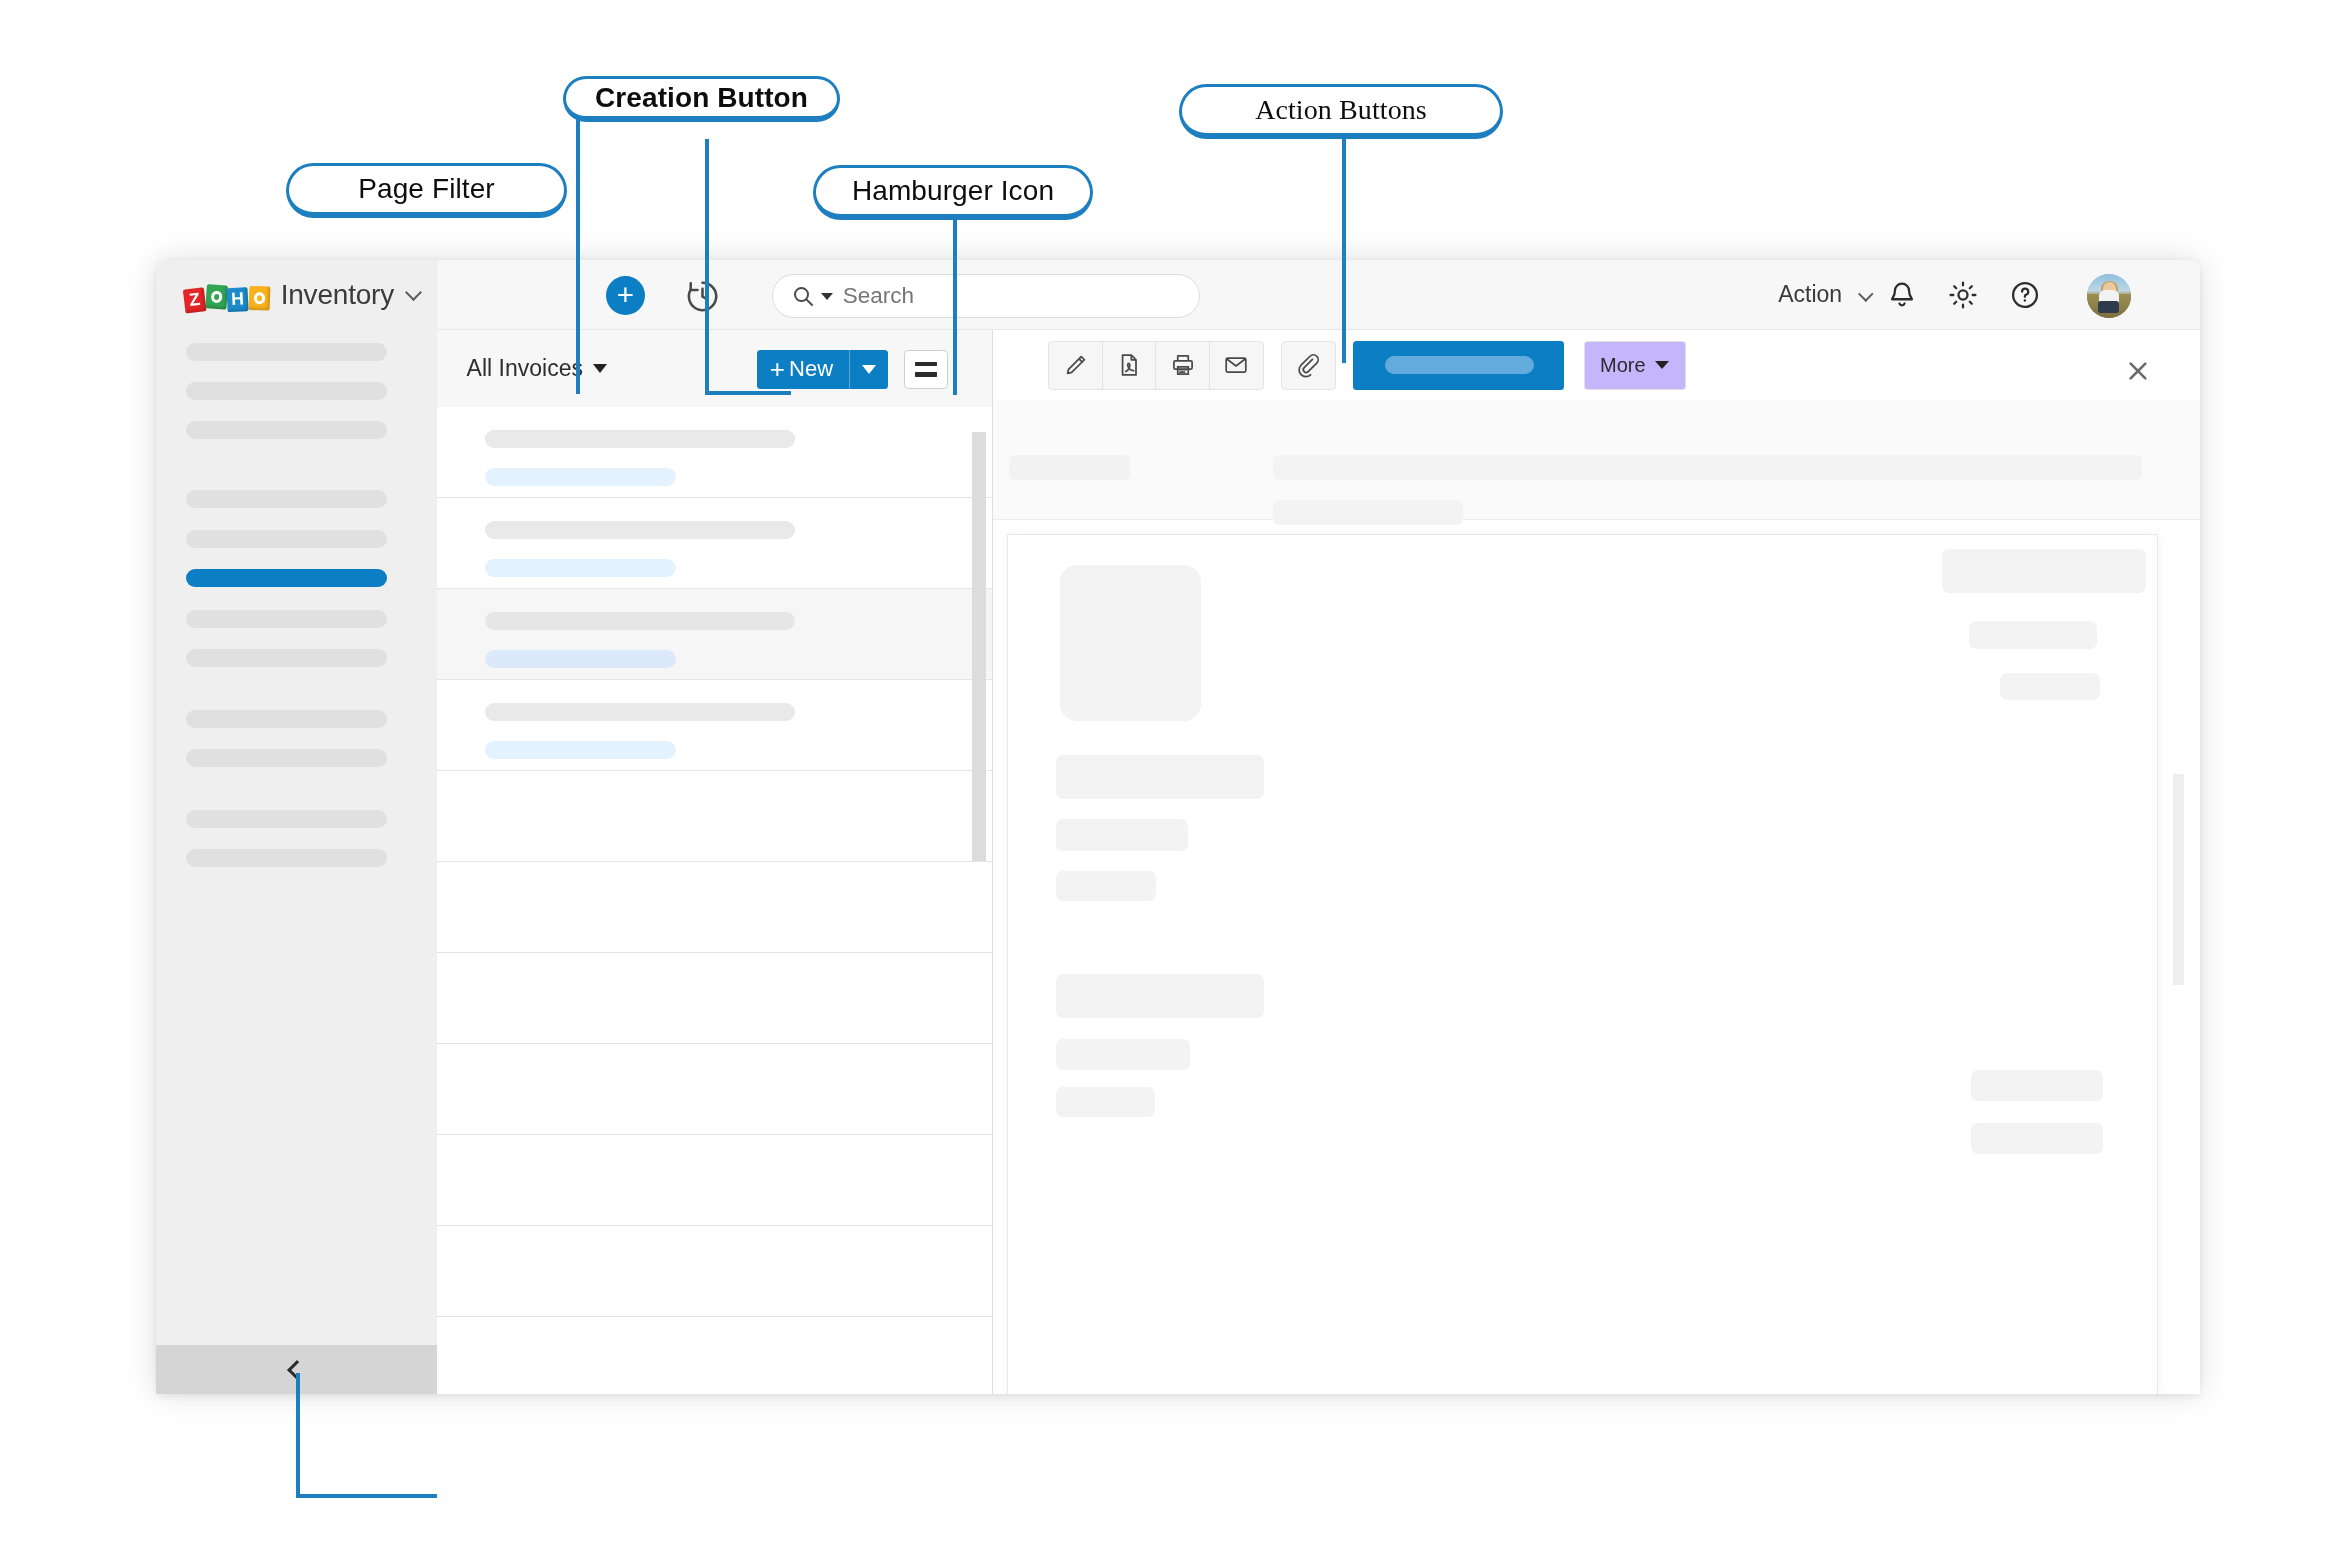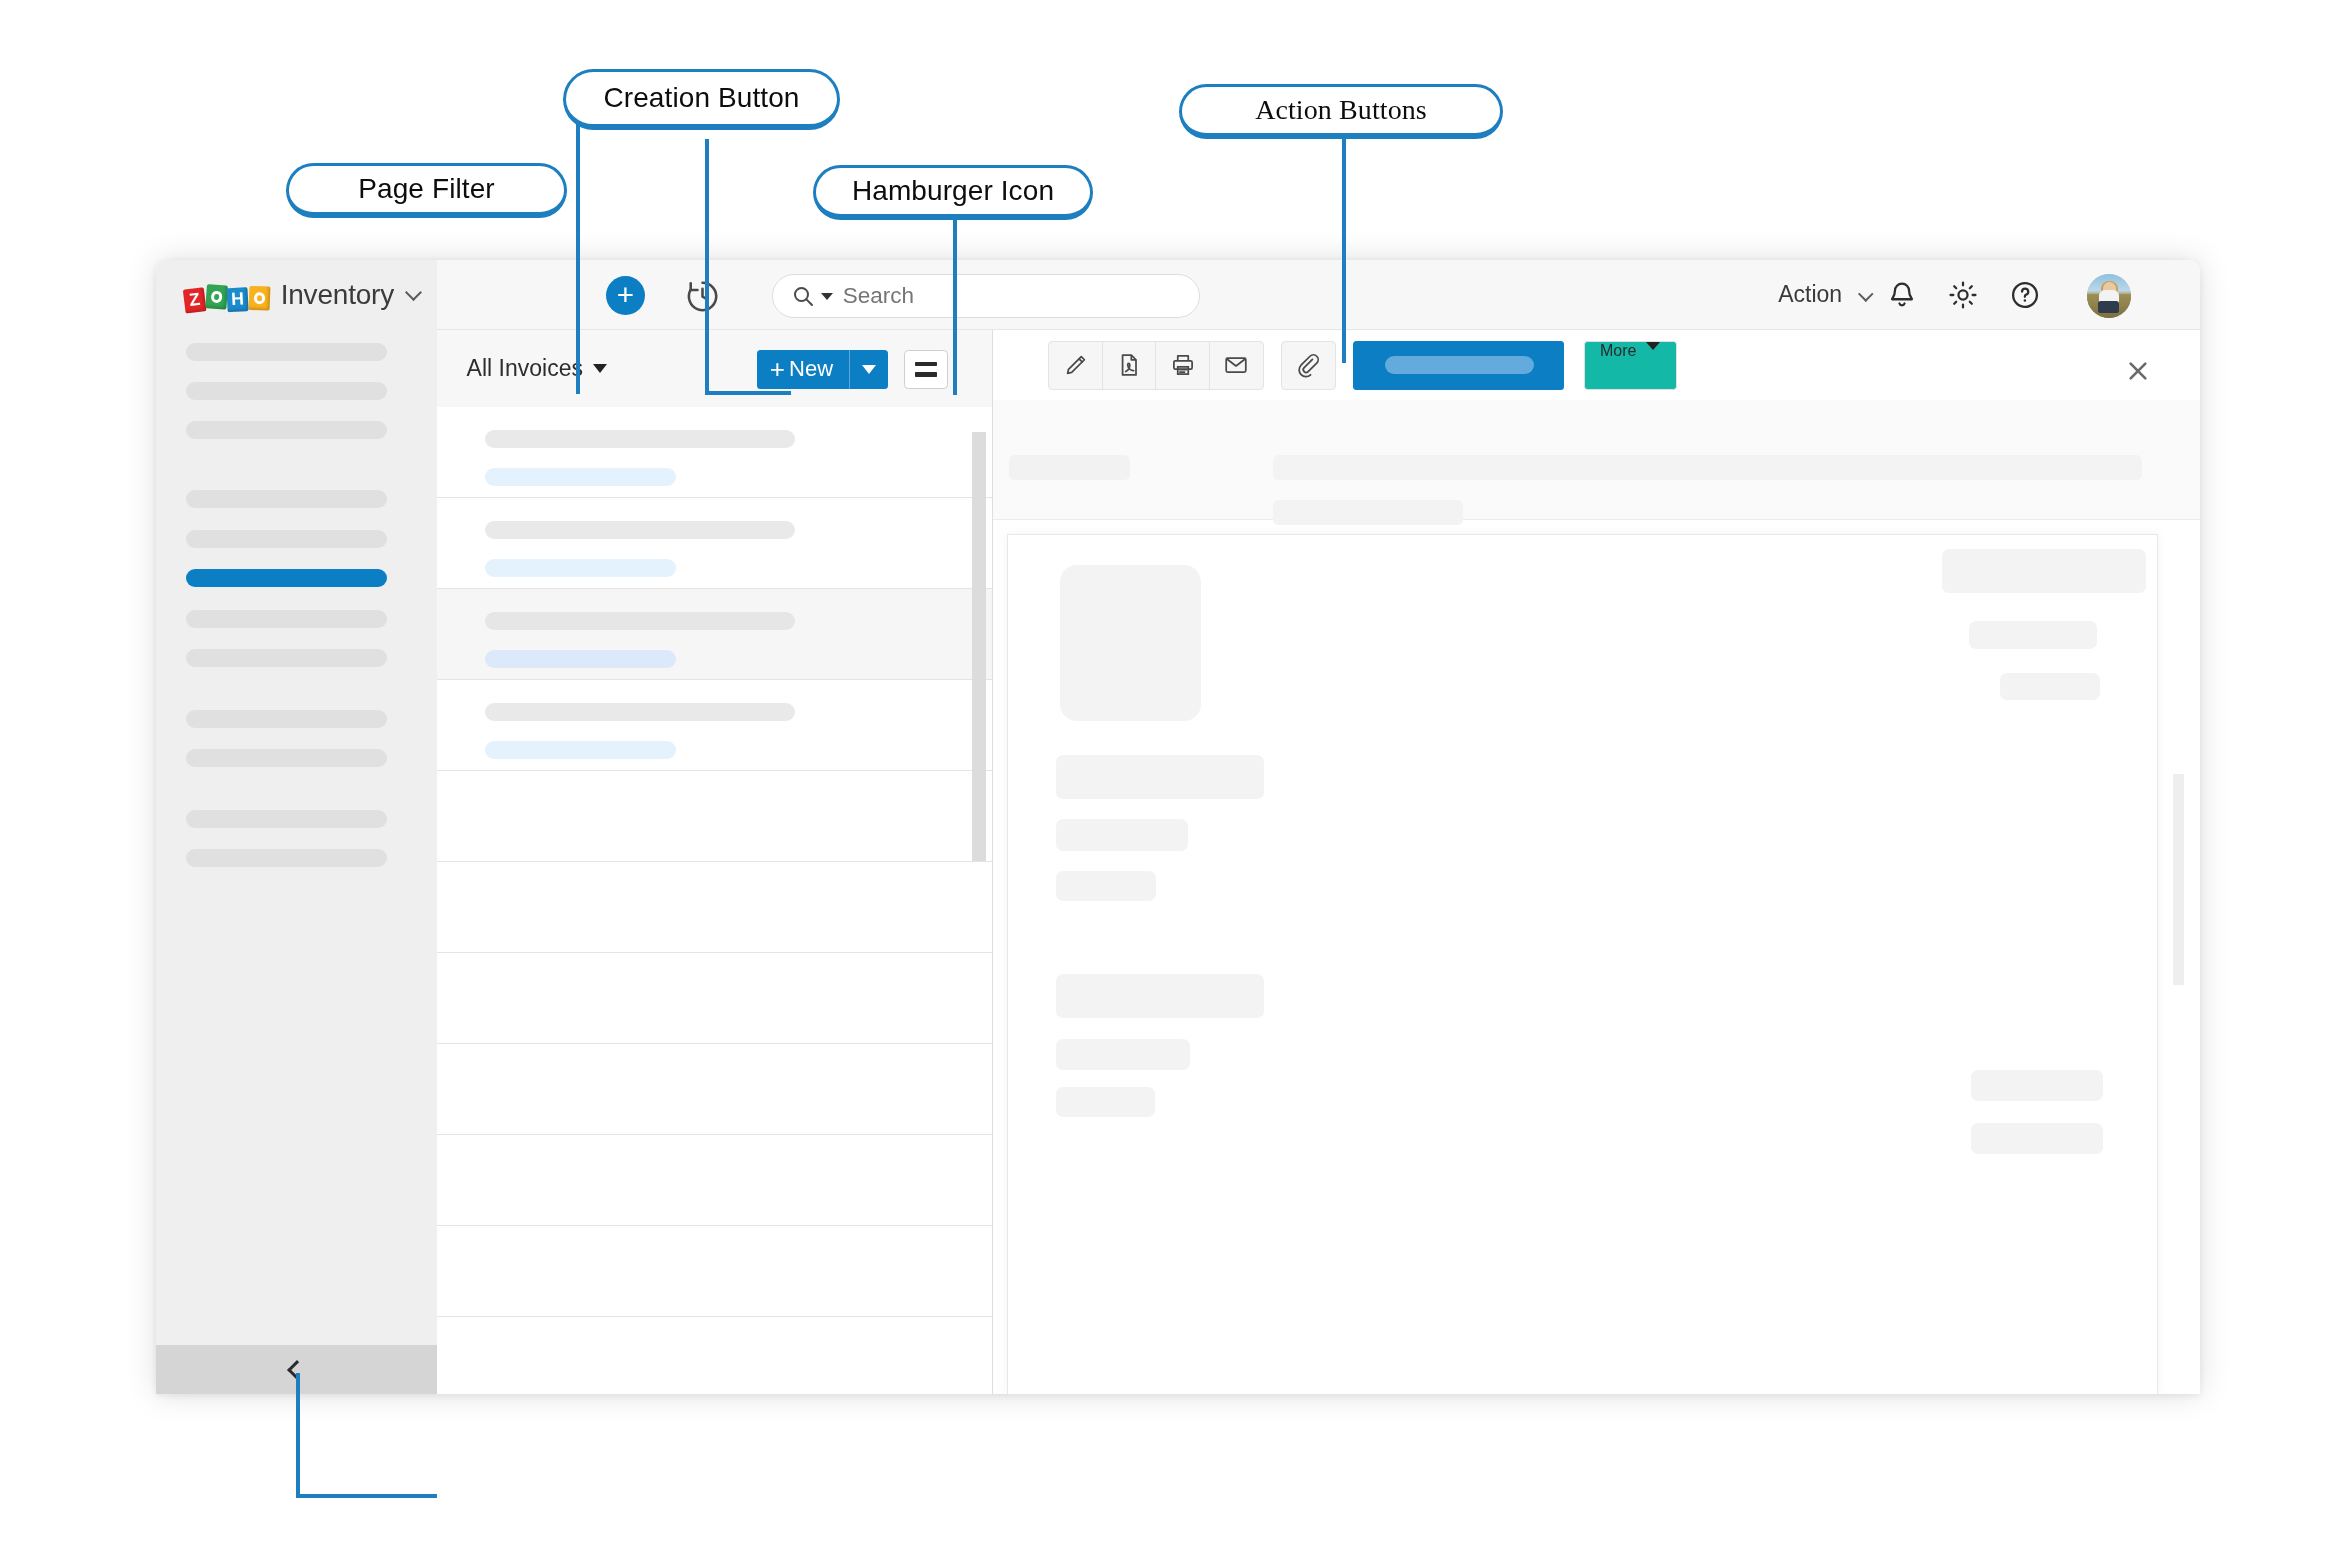--- a/index.html
+++ b/index.html
@@ -146,23 +146,23 @@
   #actiongroup { display:flex; align-items:center; margin-left:55px; }
   .abtn { width:55px; height:49px; border:1.4px solid #e3e3e3; background:#f6f6f6;
           display:flex; align-items:center; justify-content:center; margin-left:-1.4px; }
   .abtn:first-child { border-radius:4.2px 0 0 4.2px; margin-left:0; }
   .abtn.last-of-grp { border-radius:0 4.2px 4.2px 0; }
   .abtn.solo { border-radius:4.2px; margin-left:17px; }
   #primarybtn { margin-left:17px; width:211px; height:49px; background:#0b7ec4;
           border-radius:3.5px; display:flex; align-items:center; }
   #primarybtn .ghost { margin-left:32px; width:149px; height:18.3px; border-radius:9.1px;
           background:#63aadd; }
-  #morebtn { margin-left:19.7px; height:49px; border:1.4px solid #e0e0e0; background:#14b8a6;
-          border-radius:3.5px; display:flex; padding:0 15.5px;
-          font-size:16px; color:#2b2b2b; }
+  #morebtn { margin-left:19.7px; height:49px; border:1.4px solid #e0e0e0; background:#c4b5fd;
+          border-radius:3.5px; display:flex; align-items:center; padding:0 15.5px;
+          font-size:20px; color:#2b2b2b; }
   #morebtn .caret-sm { width:0;height:0;border-left:7px solid transparent;
           border-right:7px solid transparent;border-top:8.4px solid #222; margin-left:9.9px;}
   #closebtn { position:absolute; right:41px; top:19.7px; width:42px; height:42px;
           display:flex; align-items:center; justify-content:center; }
 
   #dheader { position:absolute; left:0; top:70px; width:100%; height:120px;
           background:#fafafa; border-bottom:0.7px solid #ececec; }
   #dheader .s1 { position:absolute; left:15.5px; top:55px; width:121px; height:25px;
           border-radius:5.6px; background:#f2f2f2; }
   #dheader .s2 { position:absolute; left:280px; top:55px; width:869px; height:25px;
@@ -191,21 +191,21 @@
 
   <div class="conn v" style="left:1342px; top:139px; height:224px;"></div>
 
   <div class="conn v" style="left:296px; top:1373px; height:123px;"></div>
   <div class="conn h" style="left:296px; top:1494px; width:141px;"></div>
 
   <div class="callout" style="left:286px; top:163px; width:281px; height:55px;">
     <span>Page Filter</span>
   </div>
 
-  <div class="callout" style="left:563px; top:69px; width:277px; height:61px;">
+  <div class="callout" style="left:563px; top:76px; width:277px; height:46px;font-weight:bold;">
     <span>Creation Button</span>
   </div>
 
   <div class="callout" style="left:813px; top:165px; width:280px; height:55px;">
     <span>Hamburger Icon</span>
   </div>
 
   <div class="callout" style="left:1179px; top:84px; width:324px; height:55px;font-family:Liberation Serif, serif;">
     <span>Action Buttons</span>
   </div>

